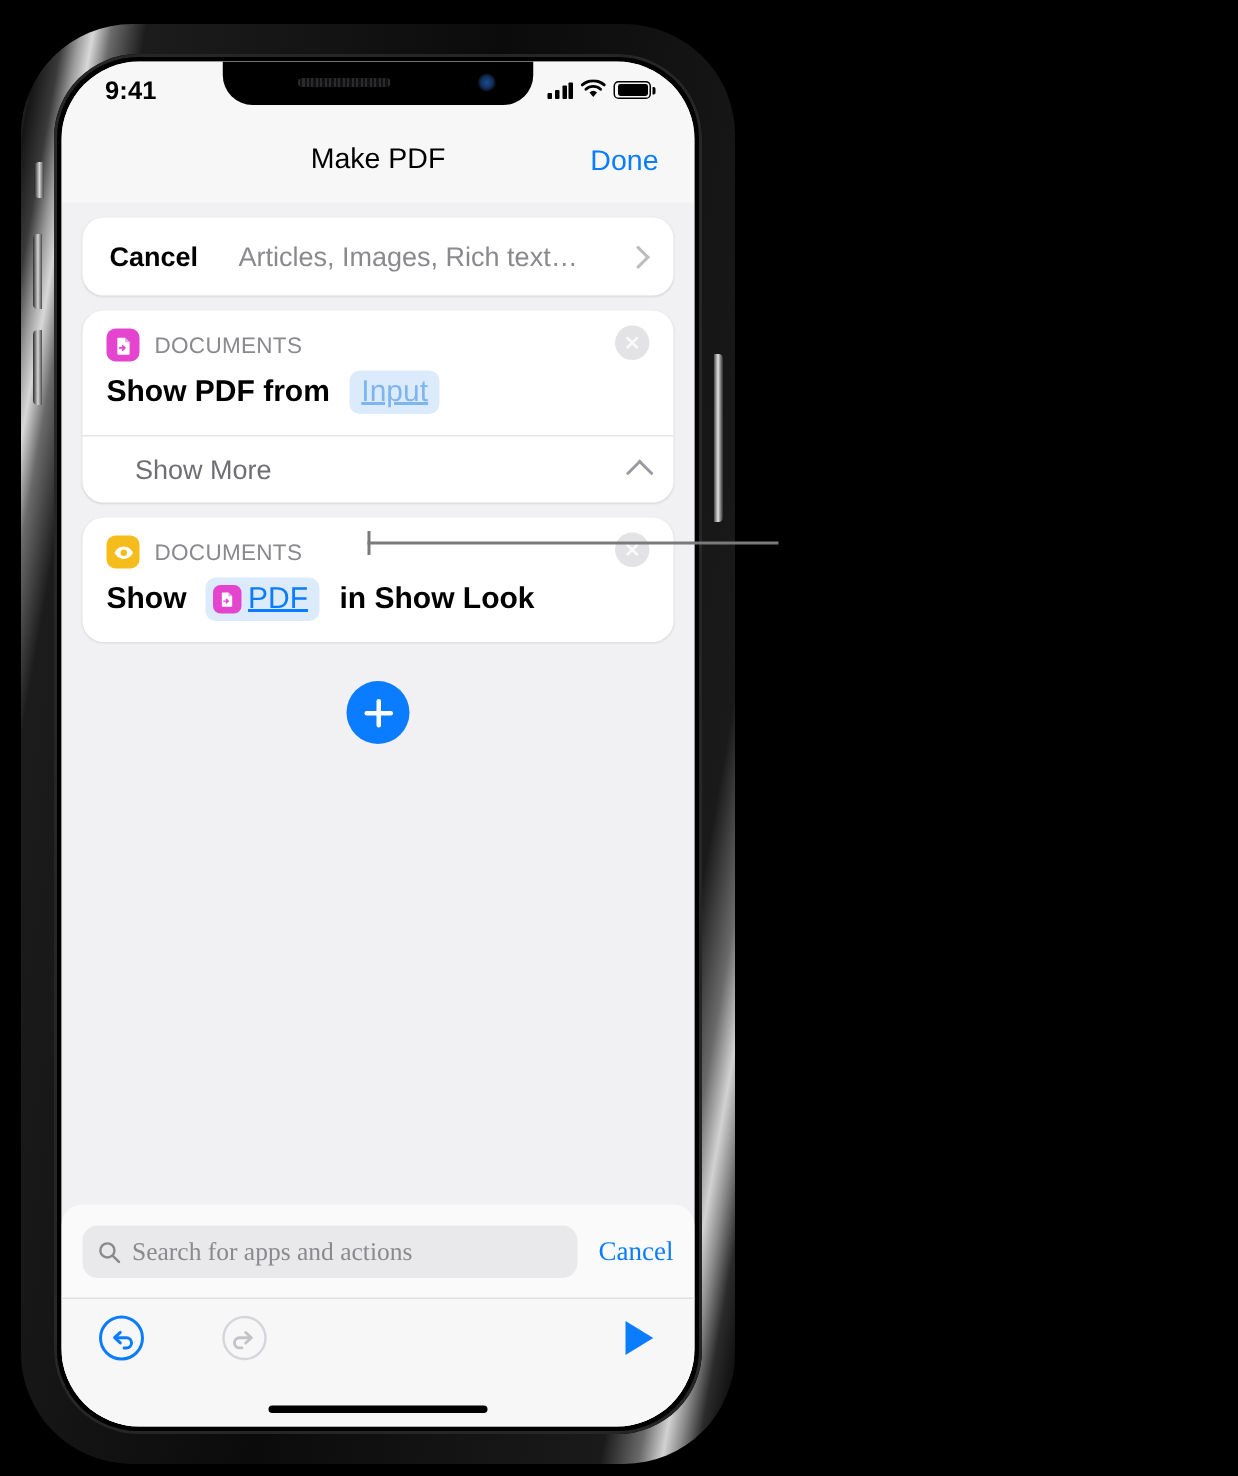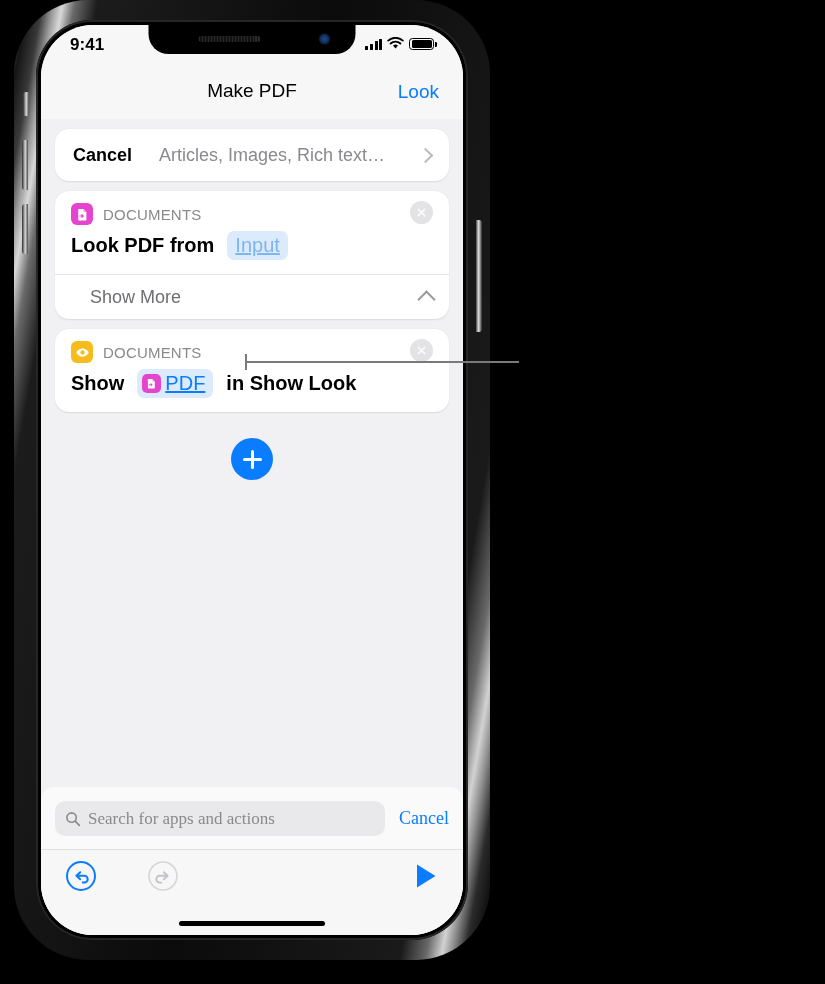--- a/index.html
+++ b/index.html
@@ -13,21 +13,21 @@
     position: relative;
     overflow: hidden;
     font-family: "Liberation Sans", sans-serif;
     -webkit-font-smoothing: antialiased;
   }
 
   
   #phone-frame {
     position: absolute;
     left: 14px;
-    top: 0;
+    top: 16px;
     width: 476px;
     height: 960px;
     border-radius: 74px;
     background:
       linear-gradient(100deg,
         #6e6e6e 0%,
         #151515 2.2%,
         #3a3a3a 4.5%,
         #9a9a9a 6.2%,
         #d8d8d8 7.6%,
@@ -468,21 +468,21 @@
         </svg>
         <div style="display:flex;align-items:center;">
           <div id="battery"></div>
           <div id="battery-tip"></div>
         </div>
       </div>
     </div>
 
     <div id="nav-bar">
       <div id="nav-title">Make PDF</div>
-      <div id="done-button">Look</div>
+      <div id="done-button">Done</div>
     </div>
 
     <div id="content">
 
       <div class="card" id="accepts-card">
         <span id="accepts-label">Cancel</span>
         <span id="accepts-value">Articles, Images, Rich text…</span>
         <span id="accepts-chevron"><span class="chev-r"></span></span>
       </div>
 
@@ -496,21 +496,21 @@
             </svg>
           </span>
           <span class="cat-label">DOCUMENTS</span>
           <span class="close-btn">
             <svg width="11" height="11" viewBox="0 0 12 12">
               <path d="M2.6 2.6 L9.4 9.4 M9.4 2.6 L2.6 9.4" stroke="#FAFAFA" stroke-width="1.9" stroke-linecap="round"></path>
             </svg>
           </span>
         </div>
         <div class="action-body">
-          <span>Look PDF from</span>
+          <span>Show PDF from</span>
           <span class="token">Input</span>
         </div>
         <div class="show-more-row">
           <span class="show-more-label">Show More</span>
           <span class="chev-up"></span>
         </div>
       </div>
 
       <div class="card action-card">
         <div class="action-head">

